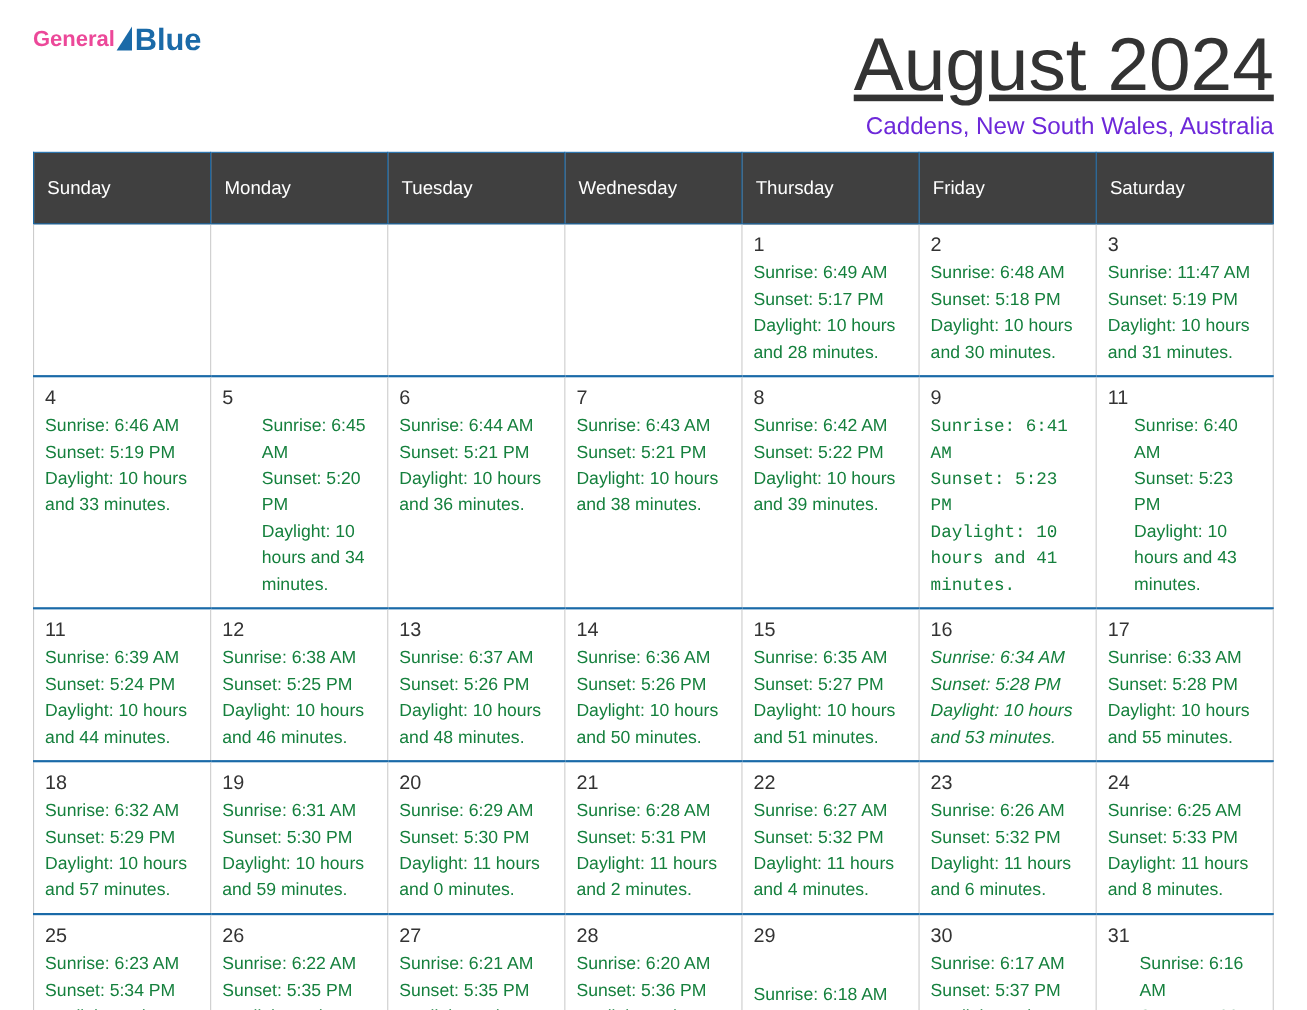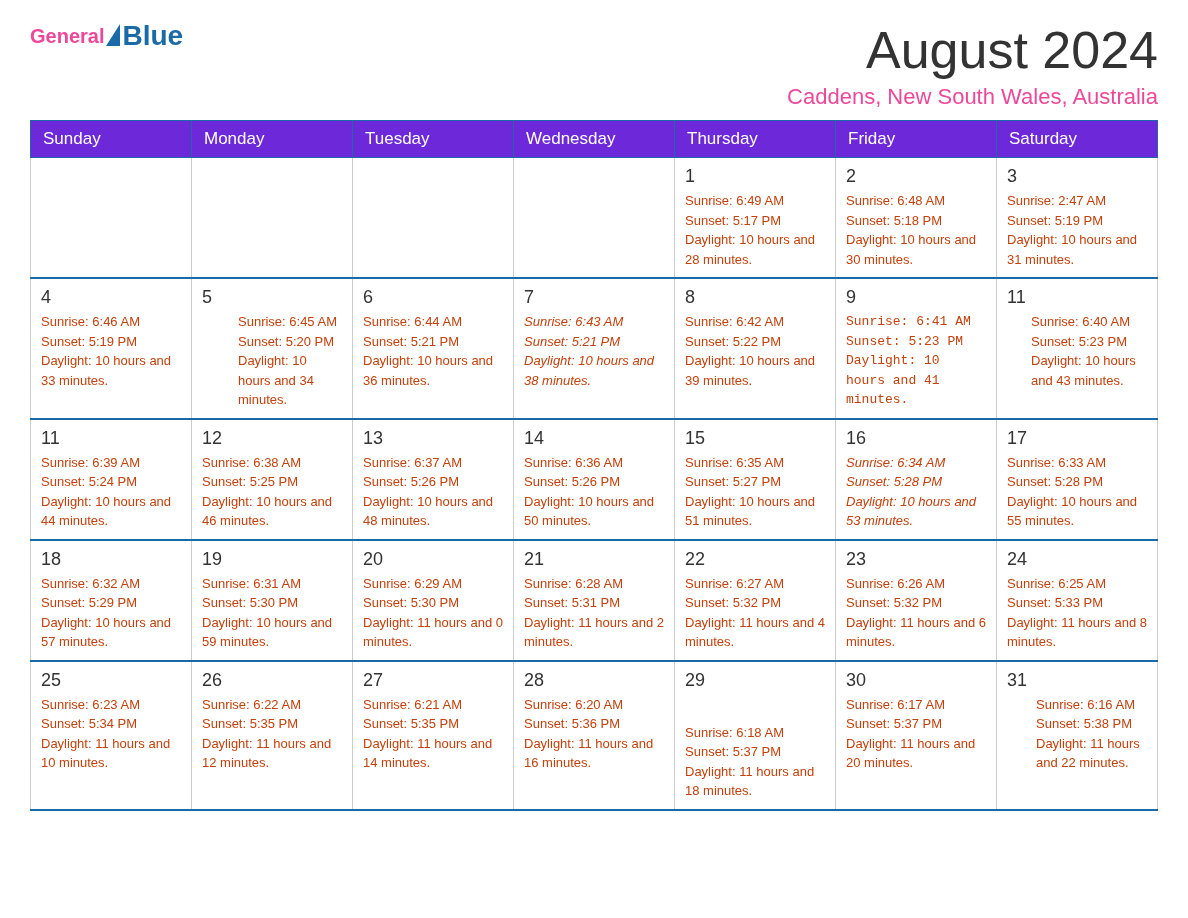--- a/index.html
+++ b/index.html
@@ -40,43 +40,44 @@
       margin-left: 2px;
       margin-bottom: 2px;
     }
     .logo-blue {
       font-size: 28px;
       font-weight: bold;
       color: #1a6aa8;
       margin-left: 2px;
     }
     .month-title {
-      font-size: 52px;
+      font-size: 68px;
       font-weight: normal;
       color: #333;
       text-align: right;
+      text-decoration: underline;
     }
     .location-title {
       font-size: 22px;
-      color: #ec4899;
+      color: #6d28d9;
       text-align: right;
       margin-top: 4px;
     }
     .right-header {
       text-align: right;
     }
     .calendar {
       width: 100%;
       border-collapse: collapse;
       margin-top: 10px;
     }
     .calendar th {
-      background-color: #6d28d9;
+      background-color: #404040;
       color: #fff;
-      padding: 8px 12px;
+      padding: 22px 12px;
       text-align: left;
       font-size: 17px;
       font-weight: normal;
       border: 1px solid #1a6aa8;
     }
     .calendar td {
       vertical-align: top;
       padding: 8px 10px;
       border: 1px solid #ccc;
       width: 14.28%;
@@ -85,22 +86,22 @@
     .calendar tr.week-row td {
       border-bottom: 2px solid #1a6aa8;
     }
     .day-number {
       font-size: 18px;
       color: #333;
       font-weight: normal;
       margin-bottom: 4px;
     }
     .day-info {
-      font-size: 13px;
-      color: #c2410c;
+      font-size: 16px;
+      color: #15803d;
       line-height: 1.5;
     }
     .empty-cell {
       background: #fff;
     }
   </style>
 </head>
 <body>
 
 <div class="header-top">
@@ -142,21 +143,21 @@
 Daylight: 10 hours and 28 minutes.</div>
         </td>
         <td>
           <div class="day-number">2</div>
           <div class="day-info" style="white-space: pre-line;">Sunrise: 6:48 AM
 Sunset: 5:18 PM
 Daylight: 10 hours and 30 minutes.</div>
         </td>
         <td>
           <div class="day-number">3</div>
-          <div class="day-info" style="white-space: pre-line;">Sunrise: 2:47 AM
+          <div class="day-info" style="white-space: pre-line;">Sunrise: 11:47 AM
 Sunset: 5:19 PM
 Daylight: 10 hours and 31 minutes.</div>
         </td>
       </tr>
       <tr class="week-row">
         <td>
           <div class="day-number">4</div>
           <div class="day-info" style="white-space: pre-line;">Sunrise: 6:46 AM
 Sunset: 5:19 PM
 Daylight: 10 hours and 33 minutes.</div>
@@ -168,21 +169,21 @@
 Daylight: 10 hours and 34 minutes.</div>
         </td>
         <td>
           <div class="day-number">6</div>
           <div class="day-info" style="white-space: pre-line;">Sunrise: 6:44 AM
 Sunset: 5:21 PM
 Daylight: 10 hours and 36 minutes.</div>
         </td>
         <td>
           <div class="day-number">7</div>
-          <div class="day-info" style="white-space: pre-line; font-style: italic;">Sunrise: 6:43 AM
+          <div class="day-info" style="white-space: pre-line;">Sunrise: 6:43 AM
 Sunset: 5:21 PM
 Daylight: 10 hours and 38 minutes.</div>
         </td>
         <td>
           <div class="day-number">8</div>
           <div class="day-info" style="white-space: pre-line;">Sunrise: 6:42 AM
 Sunset: 5:22 PM
 Daylight: 10 hours and 39 minutes.</div>
         </td>
         <td>

